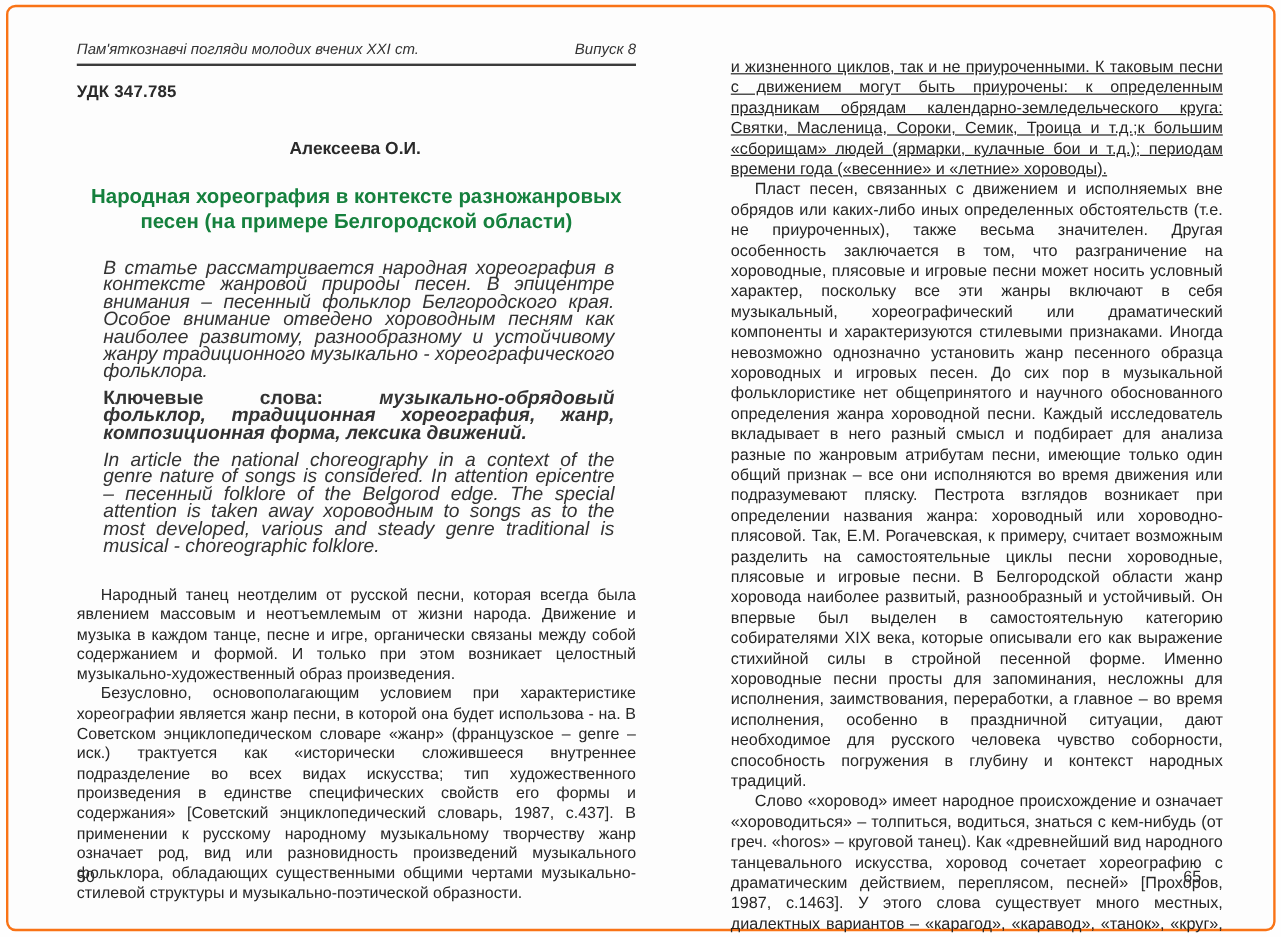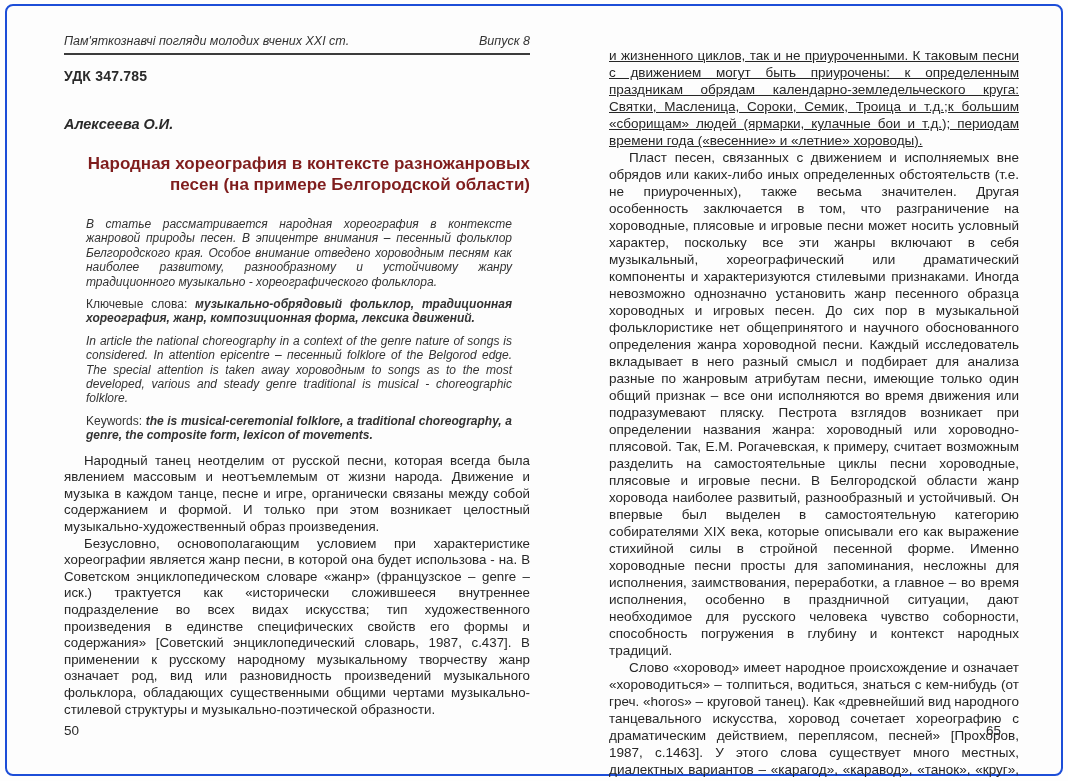--- a/index.html
+++ b/index.html
@@ -15,21 +15,21 @@
     font-family: "Liberation Sans", "DejaVu Sans", sans-serif;
     color: #2a2a2a;
     overflow: hidden;
   }
   .frame {
     position: absolute;
     left: 5px;
     top: 4px;
     right: 5px;
     bottom: 5px;
-    border: 2px solid #1d4ed8;
+    border: 2px solid #f97316;
     border-radius: 8px;
     background: #fdfdfd;
   }
   .page {
     position: absolute;
     top: 28px;
   }
   .page-left  { left: 57px;  width: 466px; }
   .page-right { left: 602px; width: 410px; }
 
@@ -51,49 +51,48 @@
   }
 
   .udk {
     margin-top: 13px;
     font-size: 14px;
     font-weight: bold;
     letter-spacing: .2px;
   }
   .author {
     margin-top: 32px;
-    text-align: left;
+    text-align: center;
     font-size: 14.5px;
     font-weight: bold;
-    font-style: italic;
     padding-right: 2px;
   }
   .title {
     margin: 22px 0 0 0;
-    text-align: right;
+    text-align: center;
     font-size: 17px;
     font-weight: bold;
     line-height: 20.5px;
-    color: #7f1d1d;
+    color: #15803d;
   }
 
   .abstract-block {
     margin: 22px 18px 0 22px;
-    font-size: 12px;
+    font-size: 16px;
     line-height: 14.4px;
     text-align: justify;
     color: #333;
   }
   .abstract-block p { margin: 0 0 8px 0; }
   .abs-text { font-style: italic; }
-  .kw-label { font-weight: normal; font-style: normal; }
+  .kw-label { font-weight: bold; font-style: normal; }
   .kw-text  { font-style: italic; font-weight: bold; }
 
   .body-text {
-    margin-top: 10px;
+    margin-top: 24px;
     font-size: 13.3px;
     line-height: 16.6px;
     text-align: justify;
     color: #262626;
   }
   .page-right .body-text {
     margin-top: 13px;
     font-size: 13.5px;
     line-height: 17px;
   }
@@ -127,24 +126,20 @@
 
       <h1 class="title">Народная хореография в контексте разножанровых песен (на примере Белгородской области)</h1>
 
       <div class="abstract-block">
         <p class="abs-text">В статье рассматривается народная хореография в контексте жанровой природы песен. В эпицентре внимания – песенный фольклор Белгородского края. Особое внимание отведено хороводным песням как наиболее развитому, разнообразному и устойчивому жанру традиционного музыкально - хореографического фольклора.</p>
         <p>
           <span class="kw-label">Ключевые слова:</span>
           <span class="kw-text">музыкально-обрядовый фольклор, традиционная хореография, жанр, композиционная форма, лексика движений.</span>
         </p>
         <p class="abs-text">In article the national choreography in a context of the genre nature of songs is considered. In attention epicentre – песенный folklore of the Belgorod edge. The special attention is taken away хороводным to songs as to the most developed, various and steady genre traditional is musical - choreographic folklore.</p>
-        <p>
-          <span class="kw-label">Keywords:</span>
-          <span class="kw-text">the is musical-ceremonial folklore, a traditional choreography, a genre, the composite form, lexicon of movements.</span>
-        </p>
       </div>
 
       <div class="body-text">
         <p>Народный танец неотделим от русской песни, которая всегда была явлением массовым и неотъемлемым от жизни народа. Движение и музыка в каждом танце, песне и игре, органически связаны между собой содержанием и формой. И только при этом возникает целостный музыкально-художественный образ произведения.</p>
         <p>Безусловно, основополагающим условием при характеристике хореографии является жанр песни, в которой она будет использова - на. В Советском энциклопедическом словаре «жанр» (французское – genre – иск.) трактуется как «исторически сложившееся внутреннее подразделение во всех видах искусства; тип художественного произведения в единстве специфических свойств его формы и содержания» [Советский энциклопедический словарь, 1987, с.437]. В применении к русскому народному музыкальному творчеству жанр означает род, вид или разновидность произведений музыкального фольклора, обладающих существенными общими чертами музыкально-стилевой структуры и музыкально-поэтической образности.</p>
       </div>
     </section>
 
     <section class="page page-right">
 

